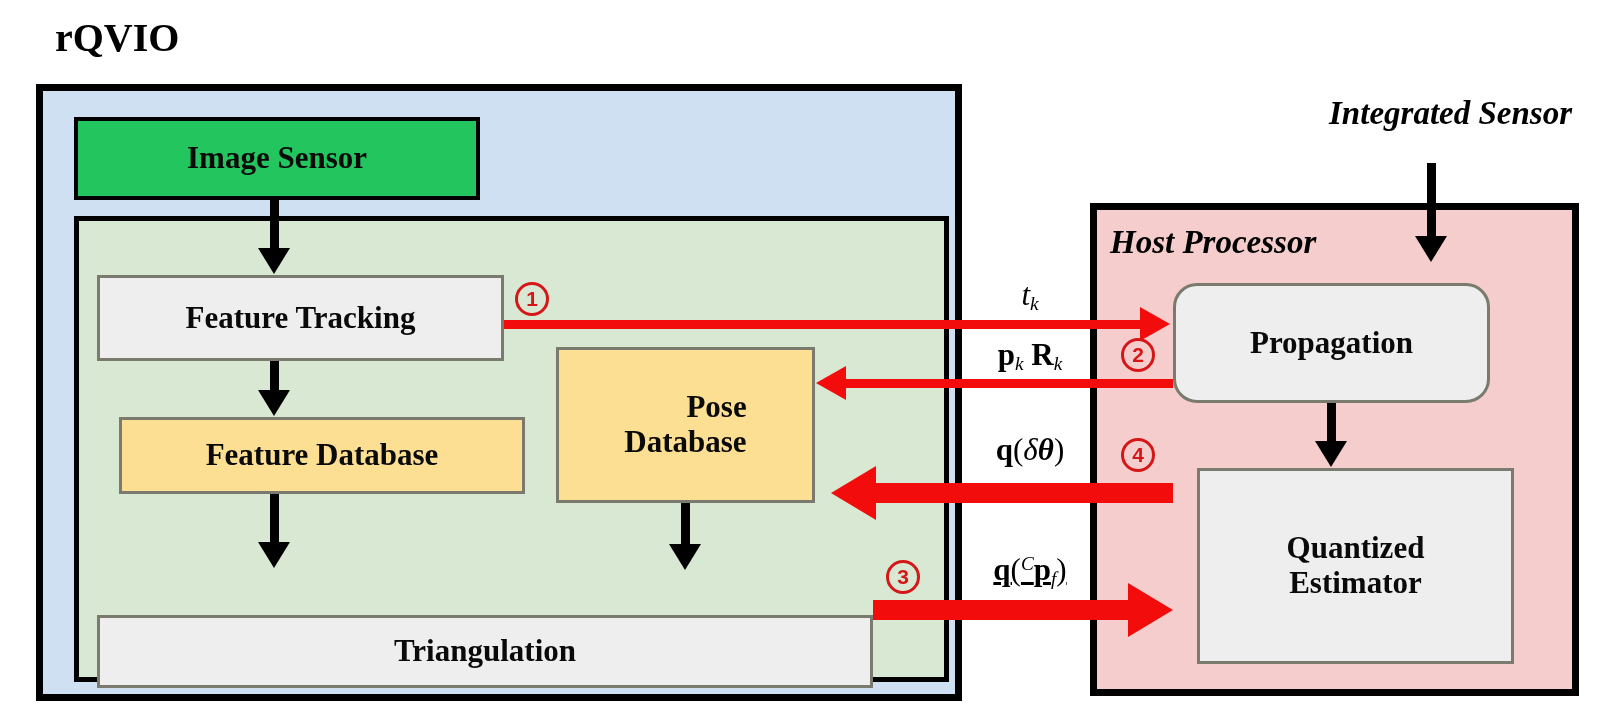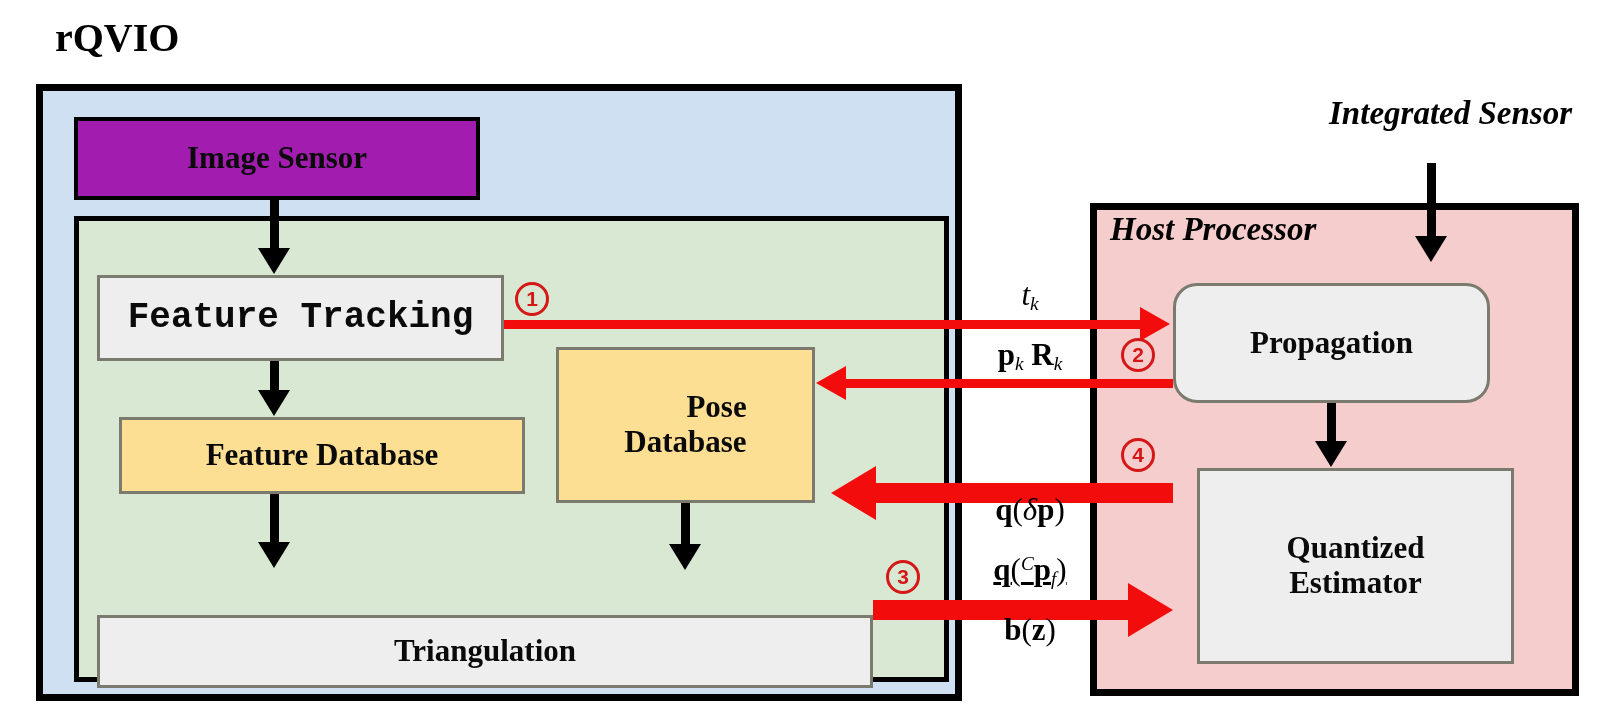--- a/index.html
+++ b/index.html
@@ -49,39 +49,39 @@
   
   .panel-caption {
     font-style: italic;
     font-weight: bold;
     font-size: 33px;
     color: #000;
     white-space: nowrap;
   }
   #integrated-sensor-caption { right: 38px; top: 95px; }
   #coprocessor-caption       { right: 46px; top: 228px; }
-  #host-processor-caption    { left: 1110px; top: 211px; }
+  #host-processor-caption    { left: 1110px; top: 224px; }
 
   
   .node {
     display: flex;
     align-items: center;
     justify-content: center;
     text-align: center;
     font-weight: bold;
     color: #0a0a0a;
     line-height: 1.12;
   }
   .node-grey   { background: #eeeeee; border: 3px solid #7a7a6e; }
   .node-yellow { background: #fcdf92; border: 3px solid #7a7a6e; }
-  .node-blue   { background: #a21caf; border: 4px solid #000000; }
+  .node-blue   { background: #22c55e; border: 4px solid #000000; }
   .node-cream  { background: #fae6cc; border: 5px solid #000000; }
 
   #image-sensor     { left: 74px;  top: 117px; width: 406px; height: 83px;  font-size: 31px; }
-  #feature-tracking { left: 97px;  top: 275px; width: 407px; height: 86px;  font-size: 36px; font-family: Liberation Mono, monospace; }
+  #feature-tracking { left: 97px;  top: 275px; width: 407px; height: 86px;  font-size: 31px; }
   #feature-database { left: 97px;  top: 417px; width: 406px; height: 77px;  font-size: 31px; margin-left: 22px; }
   #pose-database    { left: 556px; top: 347px; width: 259px; height: 156px; font-size: 31px; text-align: right; }
   #triangulation    { left: 97px;  top: 570px; width: 776px; height: 73px;  font-size: 31px; margin-top: 45px; }
 
   #imu                { left: 1211px; top: 93px;  width: 232px; height: 70px;  font-size: 31px; }
   #propagation        { left: 1173px; top: 283px; width: 317px; height: 120px; font-size: 31px; border-radius: 24px; }
   #quantized-estimator{ left: 1173px; top: 468px; width: 317px; height: 196px; font-size: 31px; margin-left: 24px; }
 
   
   .blk-line { background: #000000; }
@@ -236,20 +236,19 @@
     <span>4</span>
   </div>
   <div class="abs step-circle" style="left:886px; top:560px;">
     <span>3</span>
   </div>
 
   <div class="abs channel-label" style="left:970px; top:277px; width:120px;"><i>t</i><sub>k</sub></div>
 
   <div class="abs channel-label" style="left:960px; top:337px; width:140px;"><span class="bold-up">p</span><sub>k</sub>&nbsp;<span class="bold-up">R</span><sub>k</sub></div>
 
-
-  <div class="abs channel-label" style="left:960px; top:492px; width:140px;"><span class="bold-up">q</span>(<i>δ</i><span class="bold-up">p</span>)</div>
+  <div class="abs channel-label" style="left:960px; top:432px; width:140px;"><span class="bold-up">q</span>(<i>δ</i><span style="font-style:italic;font-weight:bold;">θ</span>)</div>
+
 
   <div class="abs channel-label" style="left:960px; top:552px; width:140px;text-decoration:underline;"><span class="bold-up">q</span>(<sup>C</sup><span class="bold-up">p</span><sub>f</sub>)</div>
 
-  <div class="abs channel-label" style="left:960px; top:612px; width:140px;"><span class="bold-up">b</span>(<span class="bold-up">z</span>)</div>
 
 </div>
 
 </body></html>

